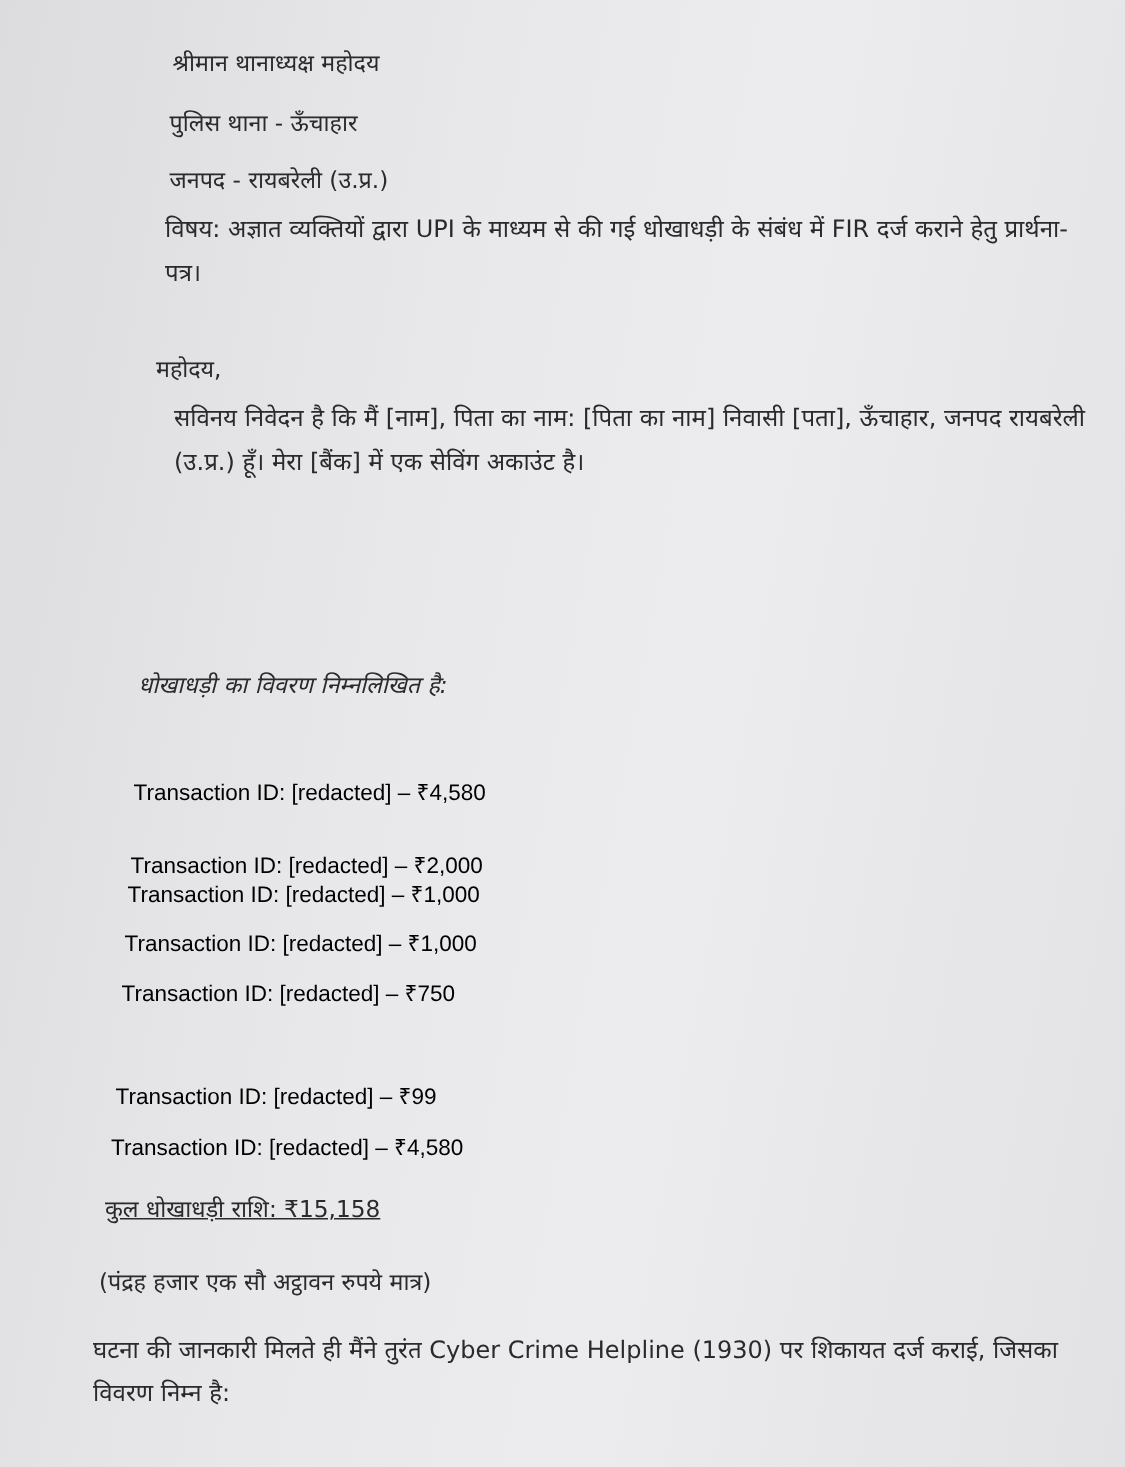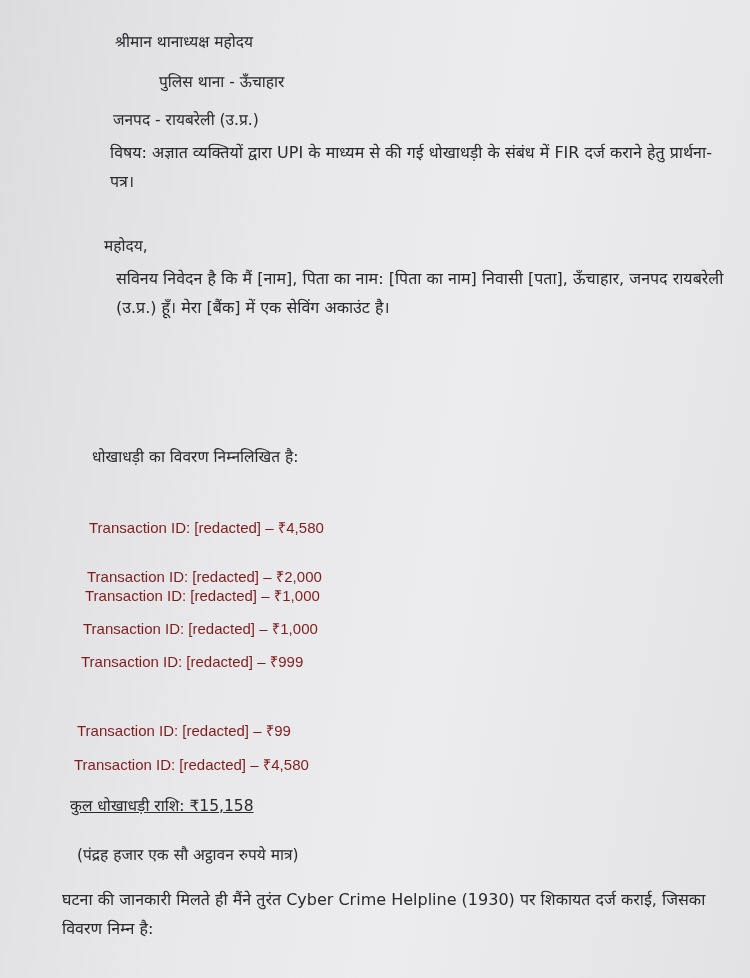--- a/index.html
+++ b/index.html
@@ -5,38 +5,38 @@
     html, body { margin: 0; padding: 0; }
     body {
       width: 750px; height: 978px; overflow: hidden;
       background: linear-gradient(100deg, #dcdcde 0%, #e8e8ea 35%, #ececee 60%, #e2e2e4 100%);
       font-family: "DejaVu Sans", "Liberation Sans", sans-serif;
       color: #2a2a2e;
     }
     .page { position: relative; width: 750px; height: 918px; }
     .line { position: absolute; white-space: nowrap; font-size: 15.5px; line-height: 20px; }
     .para { position: absolute; font-size: 16px; line-height: 29px; }
-    .txn { position: absolute; font-family: "Liberation Sans", sans-serif; font-size: 15px; color: #7f1d1d; white-space: nowrap; }
+    .txn { position: absolute; font-family: "Liberation Sans", sans-serif; font-size: 15px; color: #000000; white-space: nowrap; }
   </style>
 </head>
 <body>
 
 <div class="page">
   <div class="line" style="left:115px;top:32px;">श्रीमान थानाध्यक्ष महोदय</div>
-  <div class="line" style="left:113px;top:72px;margin-left:46px;">पुलिस थाना - ऊँचाहार</div>
+  <div class="line" style="left:113px;top:72px;">पुलिस थाना - ऊँचाहार</div>
   <div class="line" style="left:113px;top:110px;">जनपद - रायबरेली (उ.प्र.)</div>
   <div class="para" style="left:110px;top:138px;width:620px;">विषय: अज्ञात व्यक्तियों द्वारा UPI के माध्यम से की गई धोखाधड़ी के संबंध में FIR दर्ज कराने हेतु प्रार्थना-पत्र।</div>
   <div class="line" style="left:104px;top:236px;">महोदय,</div>
   <div class="para" style="left:100px;top:264px;width:630px;margin-left:16px;">सविनय निवेदन है कि मैं [नाम], पिता का नाम: [पिता का नाम] निवासी [पता], ऊँचाहार, जनपद रायबरेली (उ.प्र.) हूँ। मेरा [बैंक] में एक सेविंग अकाउंट है।</div>
-  <div class="line" style="left:92px;top:447px;">धोखाधड़ी का विवरण निम्नलिखित है:</div>
+  <div class="line" style="left:92px;top:447px;font-style:italic;">धोखाधड़ी का विवरण निम्नलिखित है:</div>
 
   <div class="txn" style="left:89px;top:517px;">Transaction ID: [redacted] – ₹4,580</div>
   <div class="txn" style="left:87px;top:554px;margin-top:12px;">Transaction ID: [redacted] – ₹2,000</div>
   <div class="txn" style="left:85px;top:585px;">Transaction ID: [redacted] – ₹1,000</div>
   <div class="txn" style="left:83px;top:618px;">Transaction ID: [redacted] – ₹1,000</div>
-  <div class="txn" style="left:81px;top:651px;">Transaction ID: [redacted] – ₹999</div>
+  <div class="txn" style="left:81px;top:651px;">Transaction ID: [redacted] – ₹750</div>
   <div class="txn" style="left:77px;top:720px;">Transaction ID: [redacted] – ₹99</div>
   <div class="txn" style="left:74px;top:754px;">Transaction ID: [redacted] – ₹4,580</div>
 
   <div class="line" style="left:70px;top:796px;text-decoration:underline;">कुल धोखाधड़ी राशि: ₹15,158</div>
-  <div class="line" style="left:77px;top:845px;">(पंद्रह हजार एक सौ अट्ठावन रुपये मात्र)</div>
+  <div class="line" style="left:66px;top:845px;">(पंद्रह हजार एक सौ अट्ठावन रुपये मात्र)</div>
   <div class="para" style="left:62px;top:885px;width:670px;">घटना की जानकारी मिलते ही मैंने तुरंत Cyber Crime Helpline (1930) पर शिकायत दर्ज कराई, जिसका विवरण निम्न है:</div>
 </div>
 
 </body></html>

